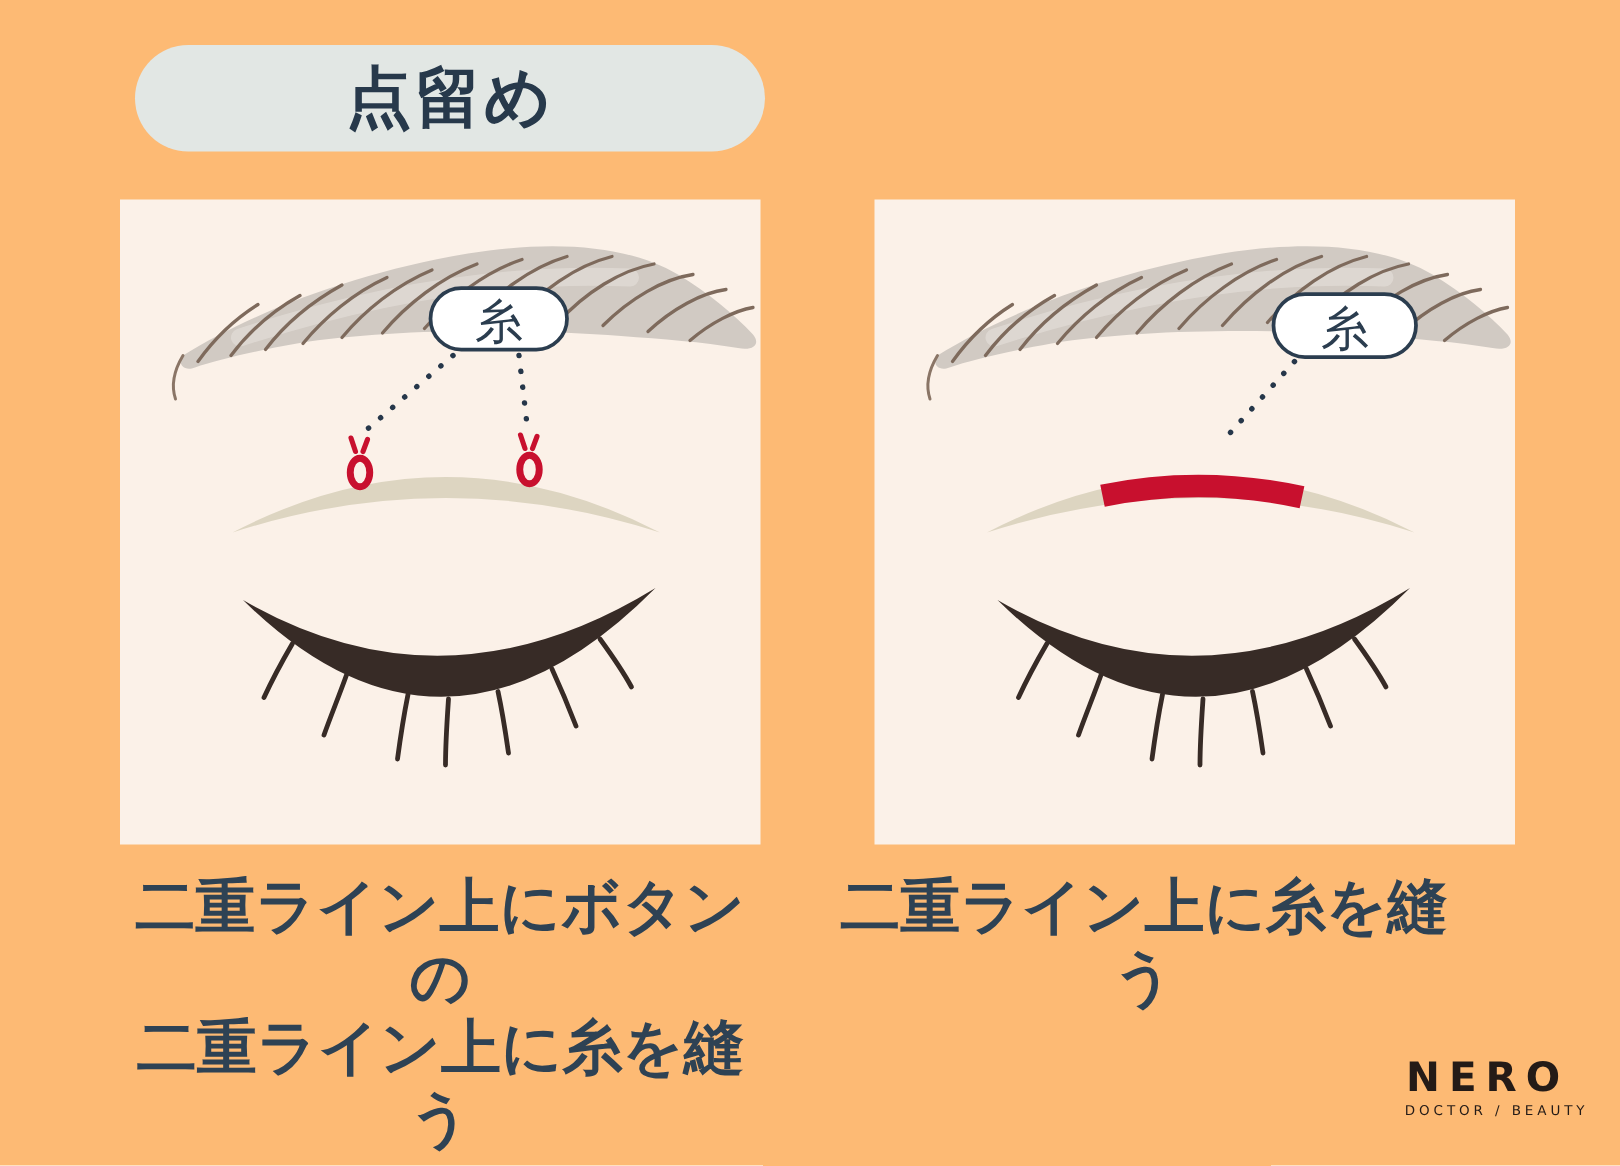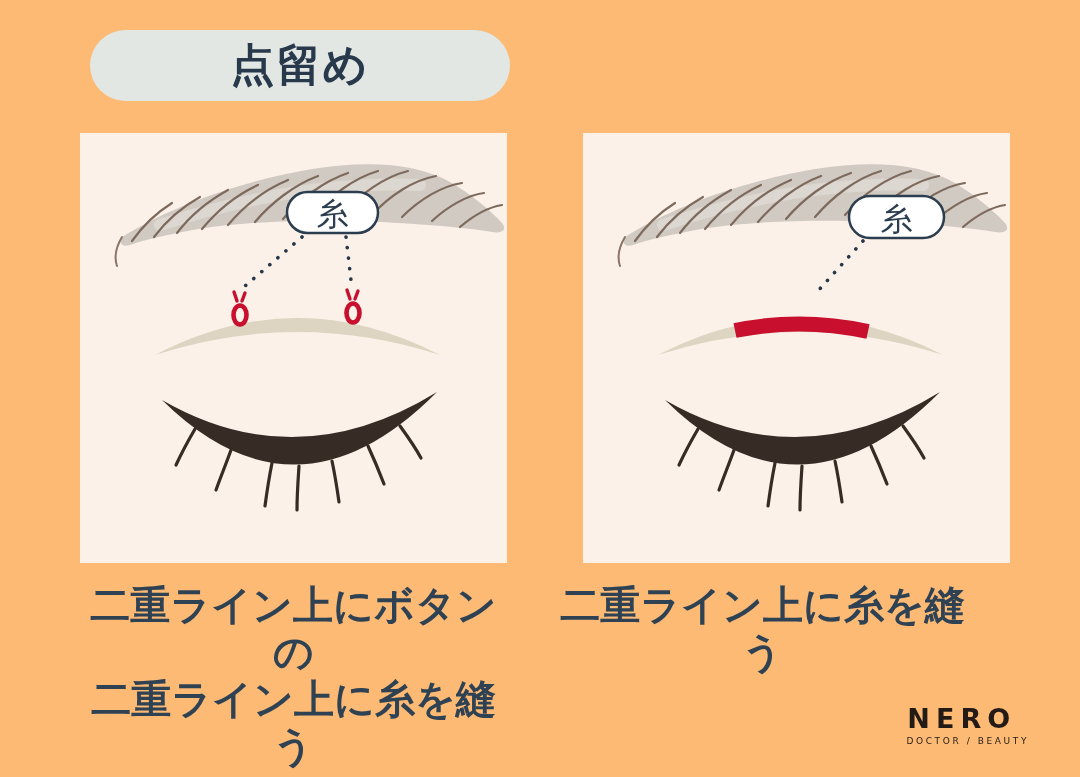--- a/index.html
+++ b/index.html
@@ -17,21 +17,21 @@
   .panel{position:absolute;top:133px;width:427px;height:430px;background:#fbf1e8;}
   .panel-left{left:80px;}
   .panel-right{left:583px;}
   .panel svg{display:block;width:427px;height:430px;}
   .caption{
     position:absolute;top:582px;width:427px;text-align:center;
     font-size:40px;line-height:47px;font-weight:700;color:#2e4254;
   }
   .caption-left{left:80px;}
   .caption-right{left:549px;}
-  .logo{position:absolute;top:705px;right:51px;text-align:center;color:#241b17;}
+  .logo{position:absolute;top:705px;right:21px;text-align:center;color:#241b17;}
   .logo-brand{font-size:27px;font-weight:700;letter-spacing:6px;line-height:1;}
   .logo-tagline{font-size:9px;font-weight:400;letter-spacing:2.6px;margin-top:4px;white-space:nowrap;margin-left:12px;}
 </style>
 </head>
 <body>
 
 <div class="canvas">
 
   <svg width="0" height="0" style="position:absolute" aria-hidden="true">
     <defs>

